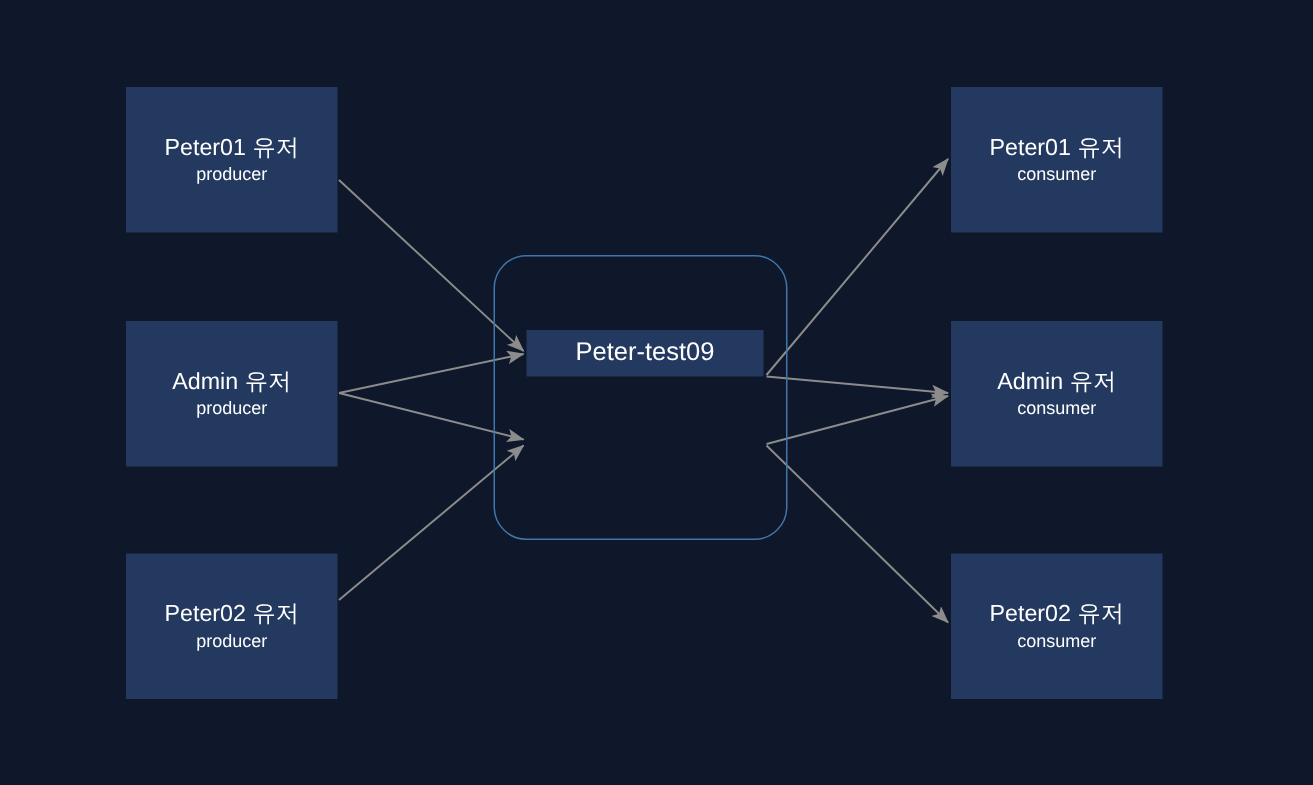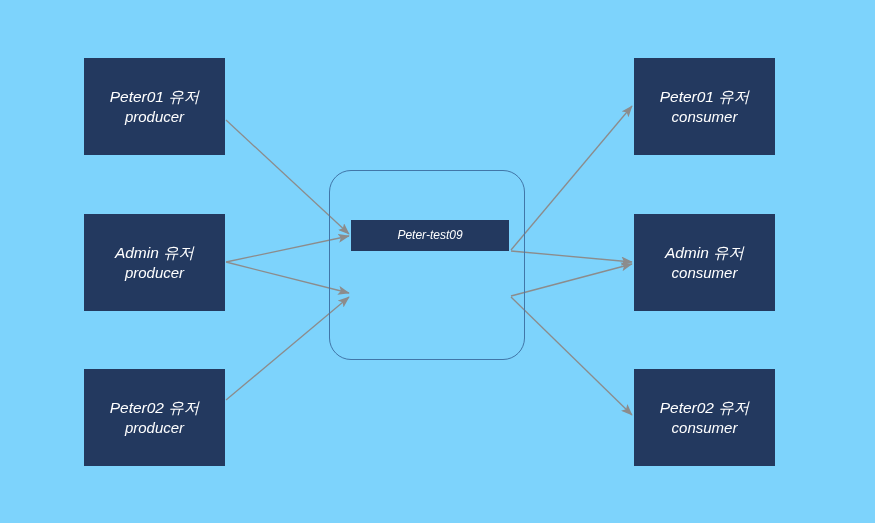--- a/index.html
+++ b/index.html
@@ -7,23 +7,22 @@
     padding: 0;
     background: #ffffff;
   }
   body {
     font-family: "Liberation Sans", sans-serif;
   }
   #canvas {
     position: relative;
     width: 875px;
     height: 523px;
-    background: #7dd3fc;
+    background: #0f172a;
     overflow: hidden;
-    font-style: italic;
   }
   #wires {
     position: absolute;
     left: 0;
     top: 0;
     width: 875px;
     height: 523px;
     pointer-events: none;
   }
   .node-box {
@@ -43,26 +42,26 @@
     width: 141px;
     height: 97px;
     font-size: 15.5px;
   }
   .endpoint .line-primary {
     display: block;
     font-size: 15.5px;
   }
   .endpoint .line-secondary {
     display: block;
-    font-size: 15px;
+    font-size: 12px;
   }
   .topic-box {
     width: 158px;
     height: 31px;
-    font-size: 12px;
+    font-size: 17px;
     z-index: 3;
     text-align: right;
   }
   .cluster-frame {
     position: absolute;
     left: 329px;
     top: 170px;
     width: 196px;
     height: 190px;
     border: 1.6px solid #4176A8;

